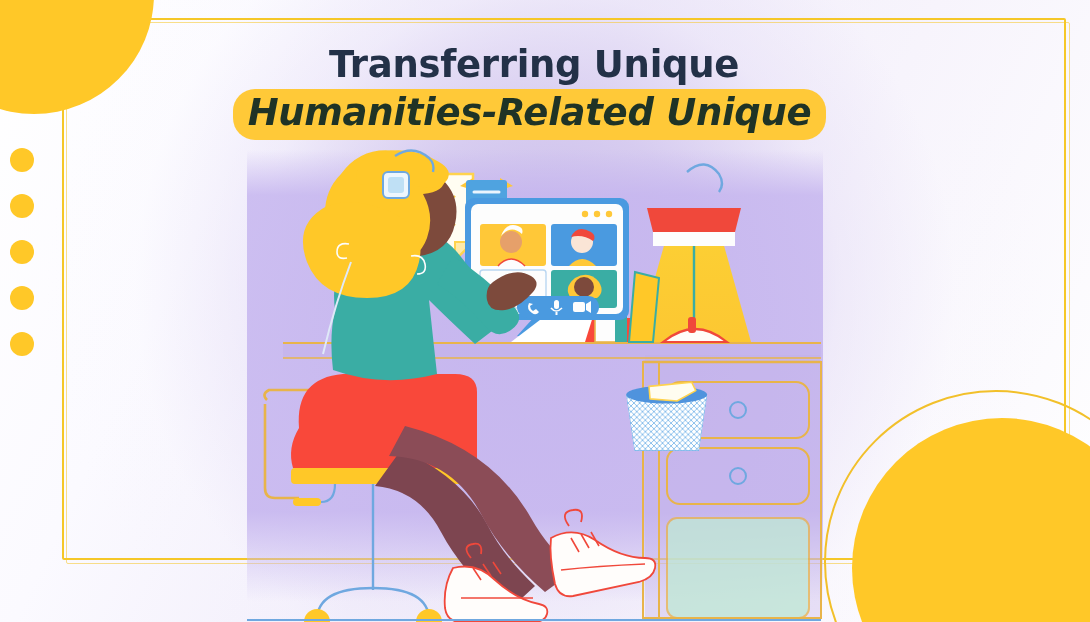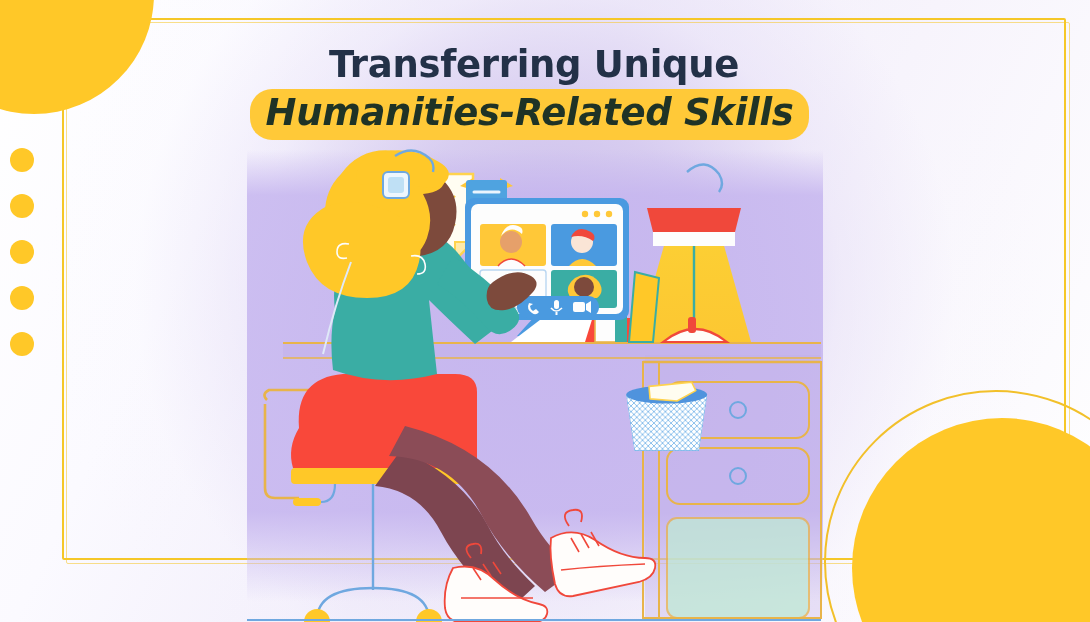--- a/index.html
+++ b/index.html
@@ -84,21 +84,21 @@
     <div class="dot"></div>
     <div class="dot"></div>
     <div class="dot"></div>
     <div class="dot"></div>
     <div class="dot"></div>
   </div>
 
   <div class="headline">
     <div class="line">Transferring Unique</div>
     <div class="line line2">
-      <span class="hl">Humanities-Related Skills</span>
+      <span class="hl">Humanities-Related Unique</span>
     </div>
   </div>
 
   <div class="illus">
     <svg width="560" height="452" viewBox="0 0 560 452" xmlns="http://www.w3.org/2000/svg">
       <defs>
         <linearGradient id="purpBg" x1="0" y1="0" x2="0" y2="1">
           <stop offset="0" stop-color="#c6b6ef" stop-opacity="0.0"></stop>
           <stop offset="0.10" stop-color="#c6b6ef" stop-opacity="0.85"></stop>
           <stop offset="0.80" stop-color="#c6b6ef" stop-opacity="0.9"></stop>

